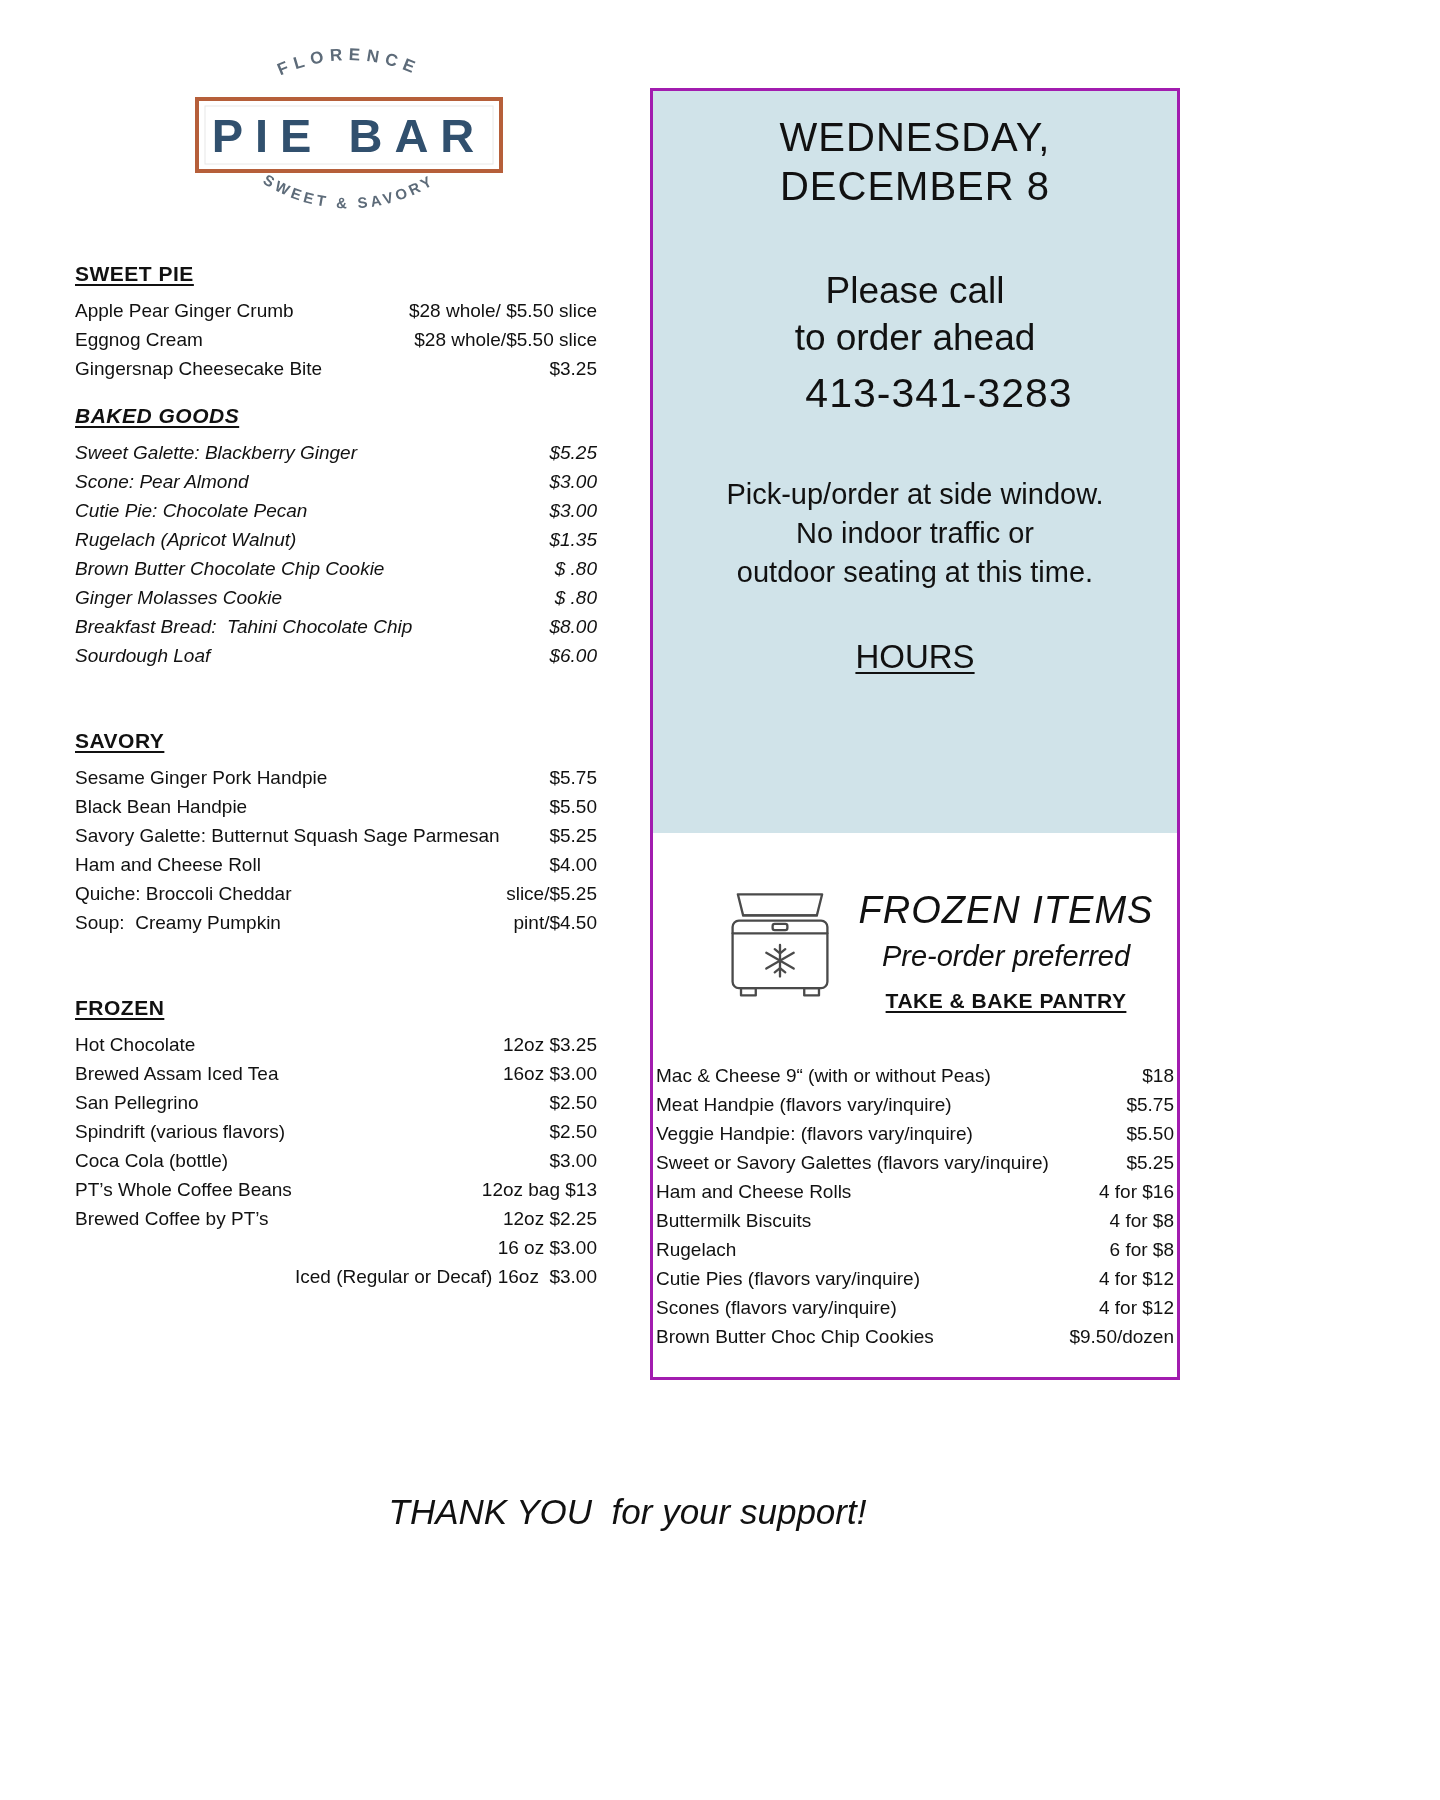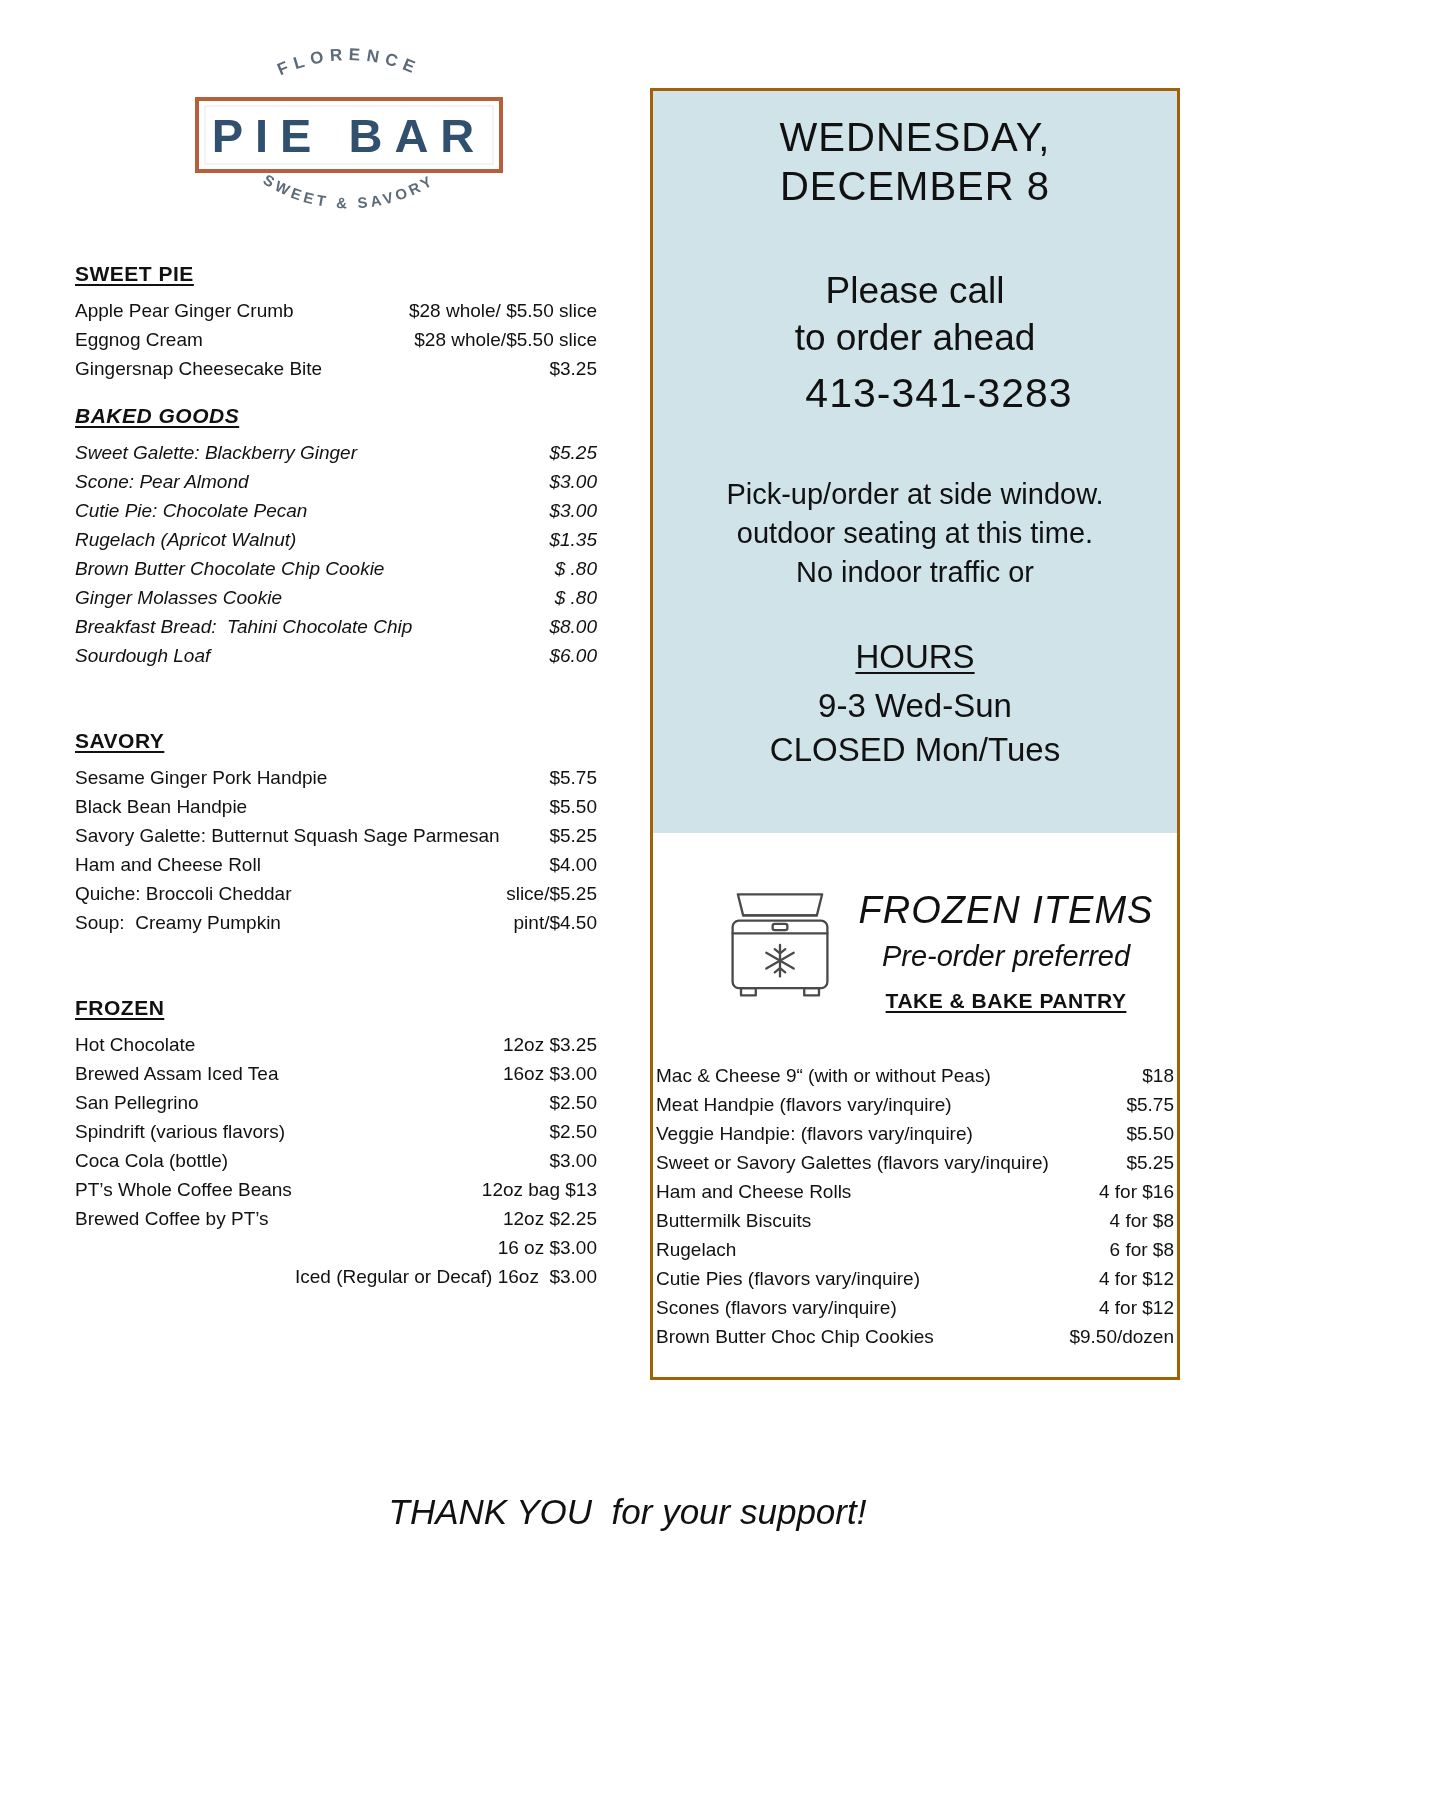--- a/index.html
+++ b/index.html
@@ -18,21 +18,21 @@
   .section-title{
     font-size:21px;font-weight:bold;letter-spacing:.5px;margin:0 0 10px 0;
     text-decoration:underline;text-underline-offset:3px;text-decoration-thickness:2px;
   }
   .menu-row{display:flex;justify-content:space-between;font-size:19px;line-height:29px;}
   .menu-name{white-space:pre;}
   .menu-price{white-space:pre;text-align:right;}
   
   .right-box{
     position:absolute;left:650px;top:88px;width:530px;height:1292px;
-    border:3px solid #a16207;box-sizing:border-box;background:#fff;
+    border:3px solid #a21caf;box-sizing:border-box;background:#fff;
   }
   .blue-panel{background:#d0e3e9;height:742px;text-align:center;overflow:hidden;}
   .date-line{font-size:40px;line-height:49px;letter-spacing:1px;}
   .date-block{margin-top:22px;}
   .call-block{font-size:37px;line-height:47px;margin-top:56px;}
   .phone{font-size:41px;line-height:48px;margin-top:8px;letter-spacing:1px;padding-left:48px;}
   .pickup-block{font-size:29px;line-height:39px;margin-top:58px;}
   .hours-title{
     font-size:33px;margin-top:46px;font-weight:normal;
     text-decoration:underline;text-underline-offset:4px;text-decoration-thickness:2px;
@@ -244,28 +244,24 @@
       <div class="date-line">WEDNESDAY,</div>
       <div class="date-line">DECEMBER 8</div>
     </div>
     <div class="call-block">
       <div>Please call</div>
       <div>to order ahead</div>
     </div>
     <div class="phone">413-341-3283</div>
     <div class="pickup-block">
       <div>Pick-up/order at side window.</div>
+      <div>No indoor traffic or</div>
       <div>outdoor seating at this time.</div>
-      <div>No indoor traffic or</div>
     </div>
     <span class="hours-title">HOURS</span>
-    <div class="hours-block">
-      <div>9-3 Wed-Sun</div>
-      <div>CLOSED Mon/Tues</div>
-    </div>
   </div>
 
   <div class="frozen-header">
     <div class="freezer-icon-wrap">
       <svg width="138" height="118" viewBox="0 0 130 112" fill="none" stroke="#4a4a4a" stroke-width="2.2" stroke-linejoin="round" stroke-linecap="round">
         <polygon points="25,6 105,6 100,26 30,26"></polygon>
         <line x1="30" y1="26" x2="100" y2="26"></line>
         <rect x="20" y="31" width="90" height="64" rx="6"></rect>
         <line x1="20" y1="43" x2="110" y2="43"></line>
         <rect x="58" y="34" width="14" height="6" rx="2"></rect>

